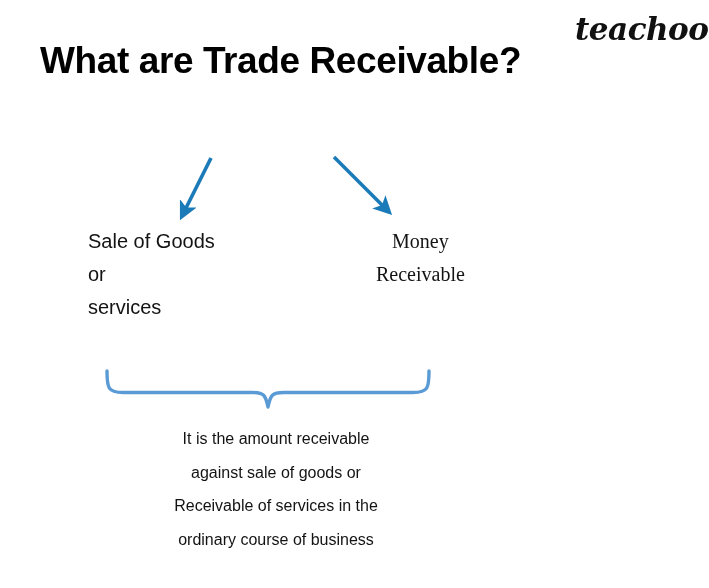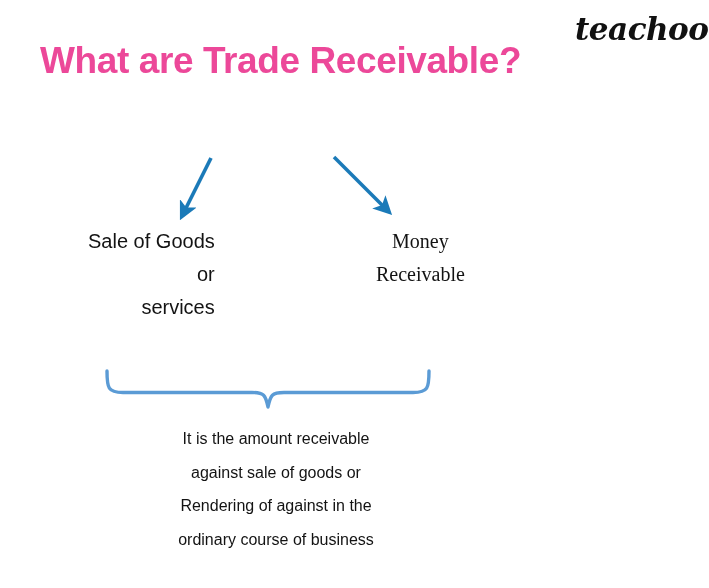--- a/index.html
+++ b/index.html
@@ -38,21 +38,21 @@
 
   
   #slide-title {
     position: absolute;
     left: 40px;
     top: 40px;
     width: 600px;
     font-family: "Liberation Sans", sans-serif;
     font-size: 37px;
     font-weight: 700;
-    color: #ec4899;
+    color: #000000;
     letter-spacing: -0.4px;
     white-space: nowrap;
   }
 
   
   #root-node-label {
     position: absolute;
     left: 174px;
     top: 128px;
     font-size: 20.5px;
@@ -73,21 +73,21 @@
   }
 
   
   .branch-text {
     position: absolute;
     font-size: 20px;
     color: #131313;
     line-height: 33px;
     white-space: nowrap;
   }
-  #branch-left-text  { left: 88px;  top: 225px; text-align: right; }
+  #branch-left-text  { left: 88px;  top: 225px; text-align: left; }
   #branch-right-text { left: 376px; top: 225px; text-align: center; font-family: Liberation Serif, serif; }
 
   
   #summary-text {
     position: absolute;
     left: 56px;
     top: 422px;
     width: 440px;
     font-size: 16px;
     color: #131313;
@@ -136,17 +136,17 @@
   </div>
 
   <div id="branch-right-text" class="branch-text">
     <div>Money</div>
     <div>Receivable</div>
   </div>
 
   <div id="summary-text">
     <div>It is the amount receivable</div>
     <div>against sale of goods or</div>
-    <div>Rendering of against in the</div>
+    <div>Receivable of services in the</div>
     <div>ordinary course of business</div>
   </div>
 
 </div>
 
 </body></html>

